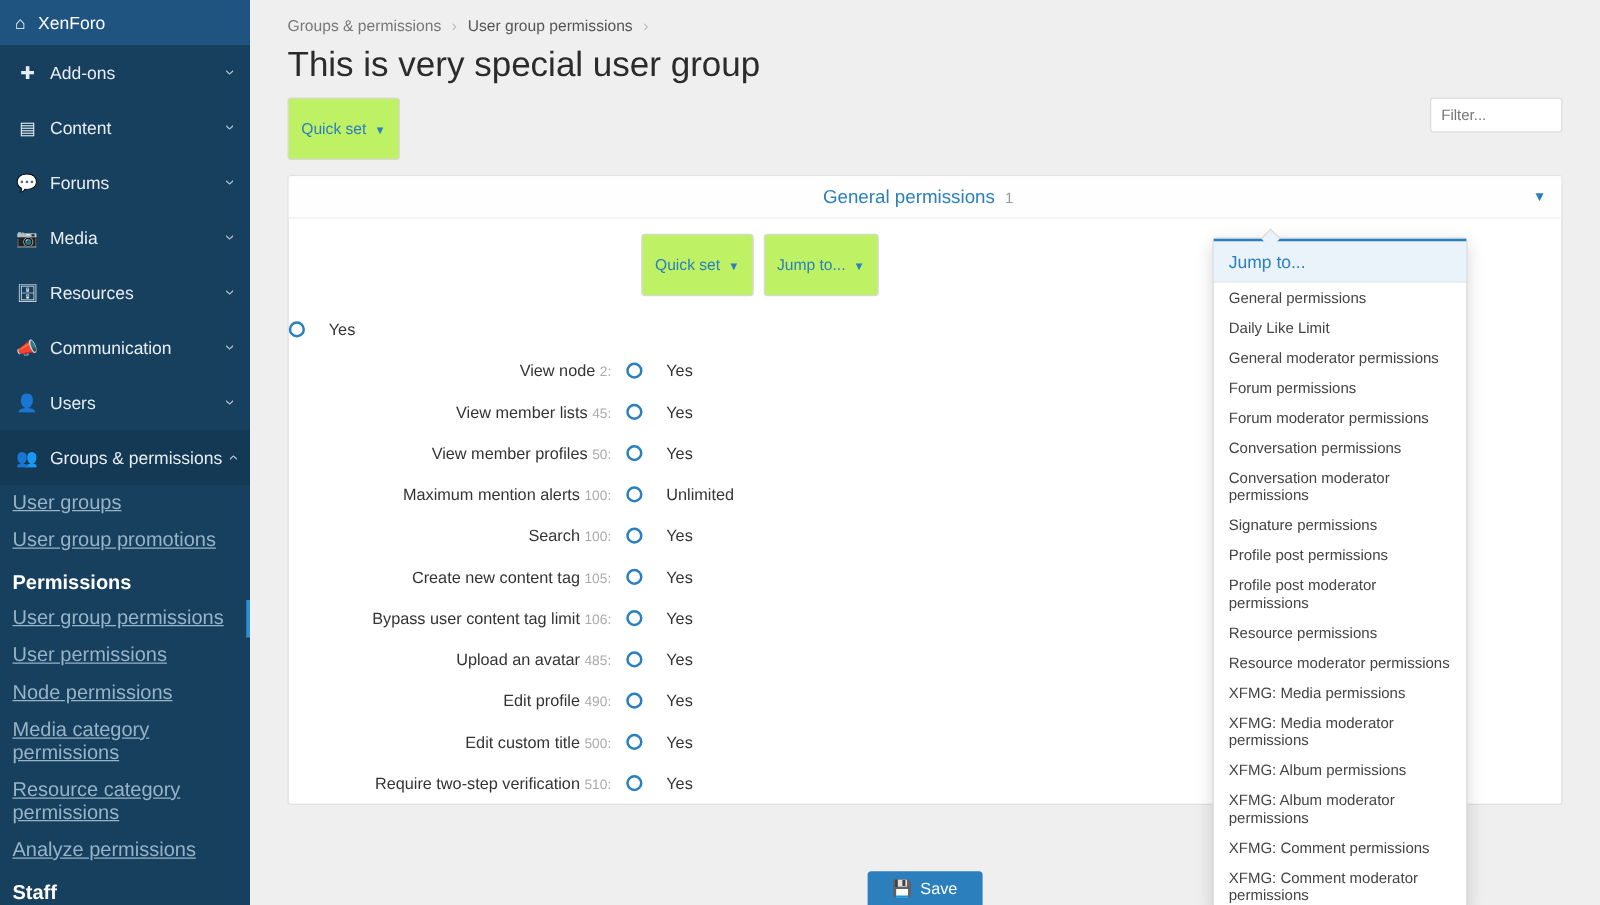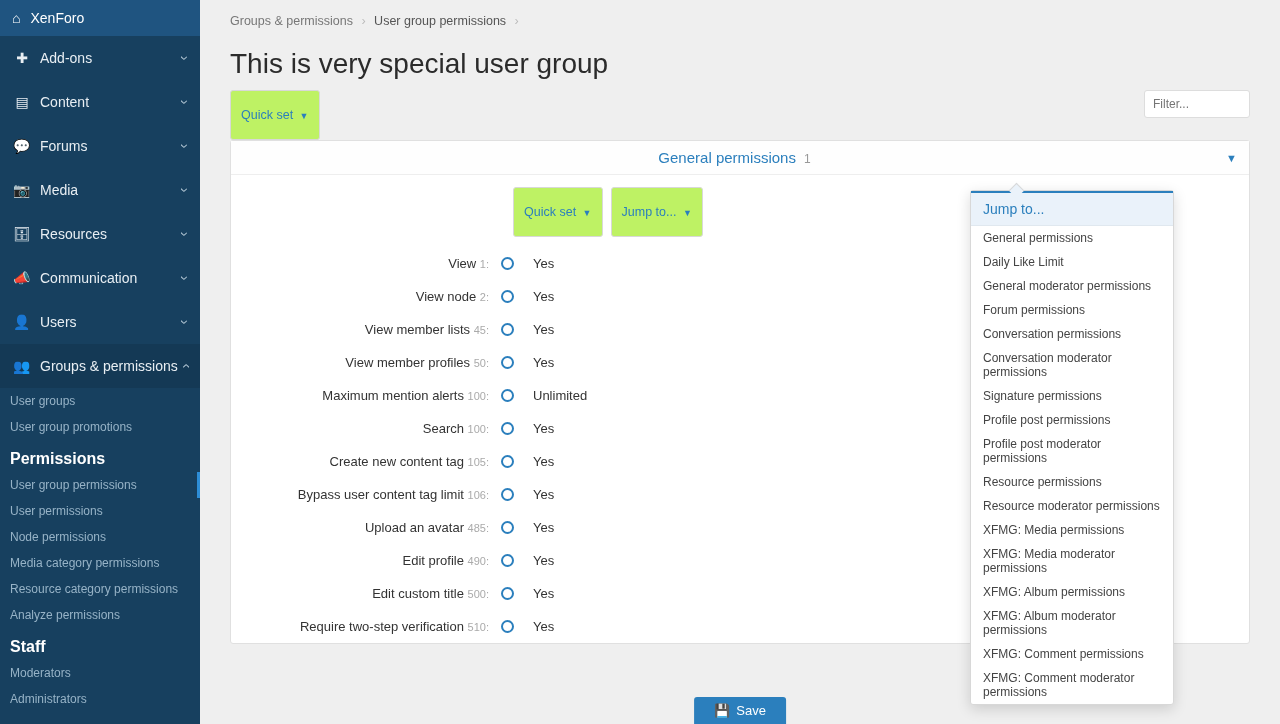--- a/index.html
+++ b/index.html
@@ -4,37 +4,37 @@
 <style>
 * { box-sizing: border-box; margin: 0; padding: 0; }
 body { font-family: 'Segoe UI', Arial, sans-serif; font-size: 13px; color: #2c2c2c; background: #efefef; overflow: hidden; }
 .layout { display: flex; height: 724px; width: 1280px; }
 .sidebar { width: 200px; background: #17405f; color: #fff; overflow-y: auto; flex-shrink: 0; }
 .sidebar-header { height: 36px; display: flex; align-items: center; padding: 0 12px; background: #1f5480; font-size: 14px; }
 .sidebar-header .home-icon { margin-right: 10px; }
 .sidebar-item { display: flex; align-items: center; padding: 14px 12px; font-size: 14px; cursor: pointer; position: relative; color: #e8eef3; }
 .sidebar-item .icon { width: 20px; margin-right: 8px; text-align: center; }
 .sidebar-item .chevron { margin-left: auto; font-size: 11px; color: #b0c4d2; }
-.sidebar-sub { padding: 6px 0 6px 10px; font-size: 12px; color: #97b3c7; cursor: pointer; }
+.sidebar-sub { padding: 6px 0 6px 10px; font-size: 16px; color: #97b3c7; cursor: pointer; text-decoration: underline; }
 .sidebar-subheading { padding: 10px 10px 4px; font-size: 16px; color: #fff; font-weight: bold; }
 .sidebar-sub.active { position: relative; }
 .sidebar-sub.active::after { content: ""; position: absolute; right: 0; top: 0; bottom: 0; width: 3px; background: #2d8dd6; }
 .main { flex: 1; overflow: hidden; position: relative; }
 .content { padding: 14px 30px 0 30px; }
-.breadcrumb { font-size: 12.5px; color: #888; margin-bottom: 20px; }
+.breadcrumb { font-size: 12.5px; color: #888; margin-bottom: 8px; }
 .breadcrumb a { color: #777; text-decoration: none; }
 .breadcrumb .current { color: #555; font-weight: 500; }
 .breadcrumb .sep { margin: 0 5px; color: #bbb; }
 .page-title { font-size: 28px; color: #2b2b2b; font-weight: 400; margin-bottom: 10px; }
 .toolbar { display: flex; }
 .btn { background: #bef264; border: 1px solid #d8d8d8; border-radius: 3px; padding: 17px 10px; font-size: 12.5px; color: #2b7fbd; cursor: pointer; }
 .btn .caret { font-size: 9px; margin-left: 3px; }
 .filter { margin-left: auto; }
 .filter input { border: 1px solid #ddd; border-radius: 3px; padding: 6px 8px; width: 106px; font-size: 12px; }
-.panel { background: #fff; border: 1px solid #e0e0e0; border-radius: 3px; }
+.panel { margin-top: 12px; background: #fff; border: 1px solid #e0e0e0; border-radius: 3px; }
 .panel-header { display: flex; align-items: center; padding: 8px 12px; color: #2b7fbd; font-size: 15px; border-bottom: 1px solid #eee; background: #fefefe; }
 .panel-header .title { margin: 0 auto; }
 .panel-header .count { color: #999; font-size: 12px; margin-left: 4px; }
 .panel-header .collapse { color: #2b7fbd; font-size: 11px; }
 .section-toolbar { display: flex; gap: 8px; padding: 12px 0 10px; justify-content: flex-start; margin-left: 282px; }
 .perm-row { display: flex; align-items: center; padding: 9px 0; }
 .perm-label { width: 270px; text-align: right; padding-right: 12px; font-size: 13px; color: #333; }
 .perm-label .num { color: #aaa; font-size: 11px; }
 .perm-value { display: flex; align-items: center; gap: 19px; font-size: 13px; color: #333; }
 .radio { width: 13px; height: 13px; border: 2px solid #2b7fbd; border-radius: 50%; display: inline-block; }
@@ -159,21 +159,20 @@
             <span class="caret">▼</span>
           </button>
           <button class="btn">
             <span>Jump to...</span>
             <span class="caret">▼</span>
           </button>
         </div>
 
         <div id="perm-rows">
             <div class="perm-row">
-              <div class="perm-label">View <span class="num">1:</span></div>
               <div class="perm-value">
                 <span class="radio"></span>
                 <span>Yes</span>
               </div>
             </div>
             <div class="perm-row">
               <div class="perm-label">View node <span class="num">2:</span></div>
               <div class="perm-value">
                 <span class="radio"></span>
                 <span>Yes</span>
@@ -253,20 +252,21 @@
       </div>
     </div>
 
     <div class="dropdown">
       <div class="dropdown-header">Jump to...</div>
       <div id="dropdown-items">
           <div class="dropdown-item">General permissions</div>
           <div class="dropdown-item">Daily Like Limit</div>
           <div class="dropdown-item">General moderator permissions</div>
           <div class="dropdown-item">Forum permissions</div>
+          <div class="dropdown-item">Forum moderator permissions</div>
           <div class="dropdown-item">Conversation permissions</div>
           <div class="dropdown-item">Conversation moderator permissions</div>
           <div class="dropdown-item">Signature permissions</div>
           <div class="dropdown-item">Profile post permissions</div>
           <div class="dropdown-item">Profile post moderator permissions</div>
           <div class="dropdown-item">Resource permissions</div>
           <div class="dropdown-item">Resource moderator permissions</div>
           <div class="dropdown-item">XFMG: Media permissions</div>
           <div class="dropdown-item">XFMG: Media moderator permissions</div>
           <div class="dropdown-item">XFMG: Album permissions</div>

